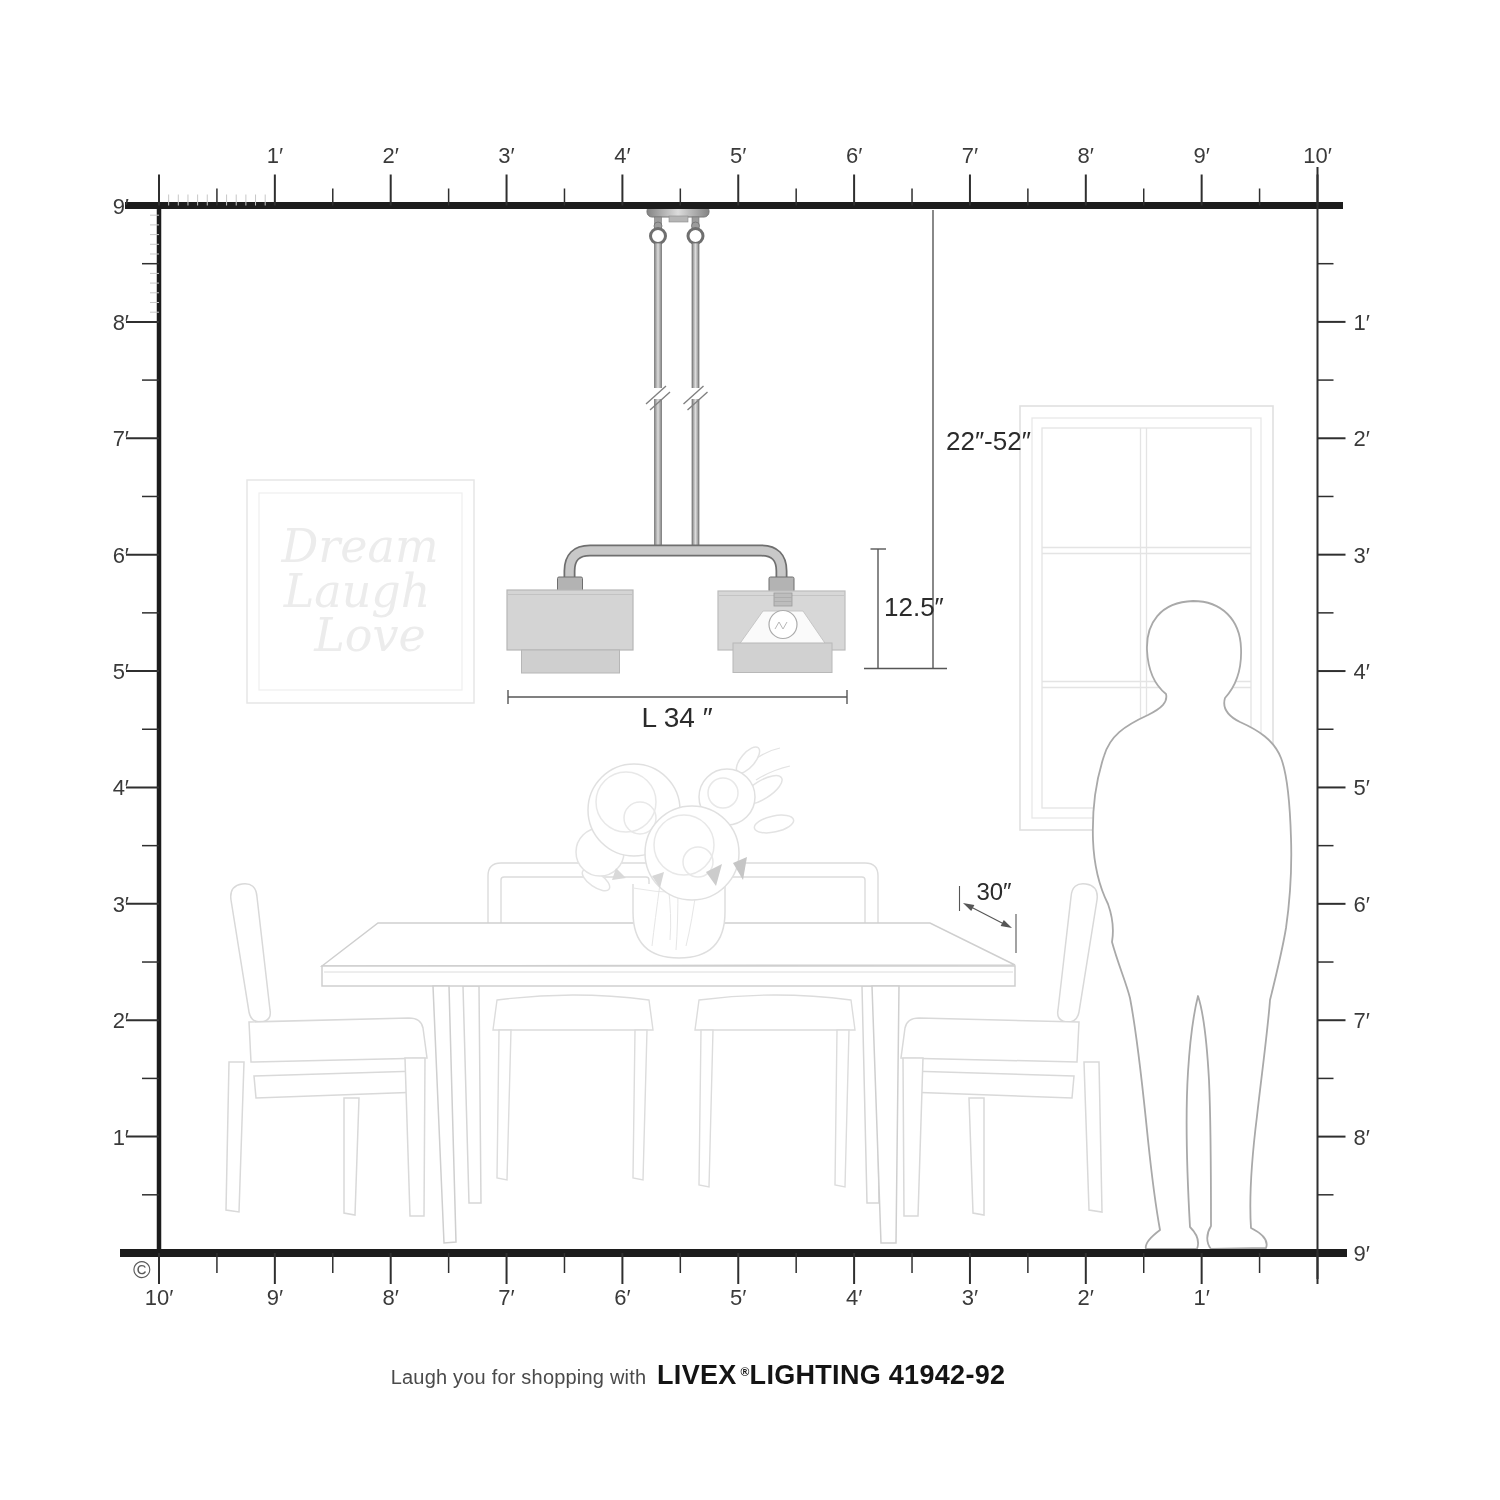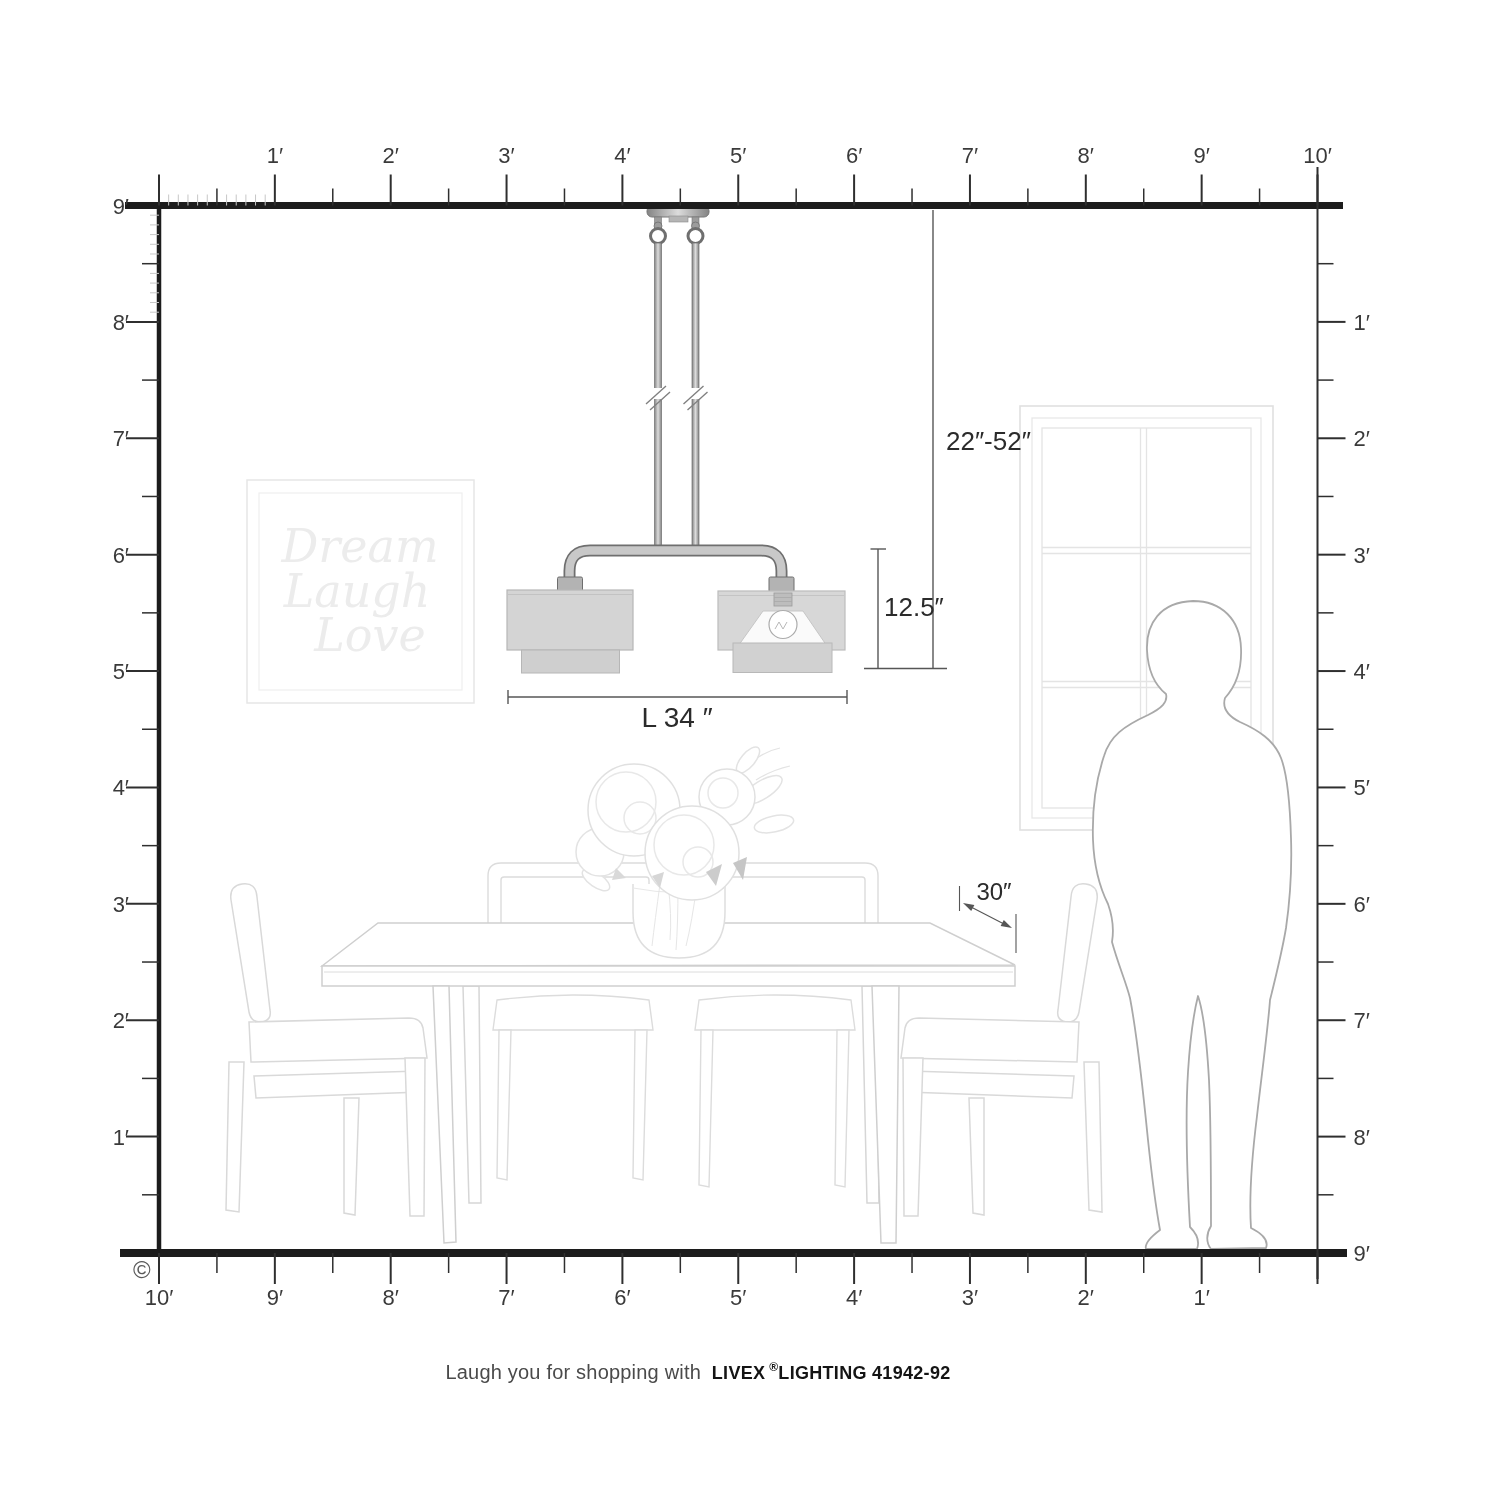--- a/index.html
+++ b/index.html
@@ -6,21 +6,21 @@
   .stage{position:relative;width:1500px;height:1500px;background:#fff;overflow:hidden;
          font-family:"Liberation Sans","DejaVu Sans",sans-serif;}
   svg{position:absolute;left:0;top:0;font-family:"Liberation Sans","DejaVu Sans",sans-serif;}
   svg text{user-select:none;}
   .ruler-label{font-size:22px;fill:#3a3a3a;}
   .dim-text{fill:#2b2b2b;}
   .art-line{font-family:"DejaVu Serif","Liberation Serif",serif;font-style:italic;fill:#ececec;}
   .copyright{font-size:24px;fill:#5a5a5a;}
   .caption{position:absolute;left:0;top:1360px;width:1500px;text-align:center;
            transform:translateX(-52px);font-size:20px;color:#4a4a4a;letter-spacing:.2px;}
-  .caption .brand{font-size:18px;color:#141414;font-weight:bold;letter-spacing:.3px;margin-left:5px;}
+  .caption .brand{font-size:27px;color:#141414;font-weight:bold;letter-spacing:.3px;margin-left:5px;}
   .caption sup{font-size:12px;color:#141414;font-weight:bold;margin-left:4px;}
   .caption .brand.product{margin-left:0;}
 </style>
 </head>
 <body>
 
 <div class="stage">
 <svg width="1500" height="1500" viewBox="0 0 1500 1500">
   <defs>
     <linearGradient id="gH" x1="0" y1="0" x2="1" y2="0">

